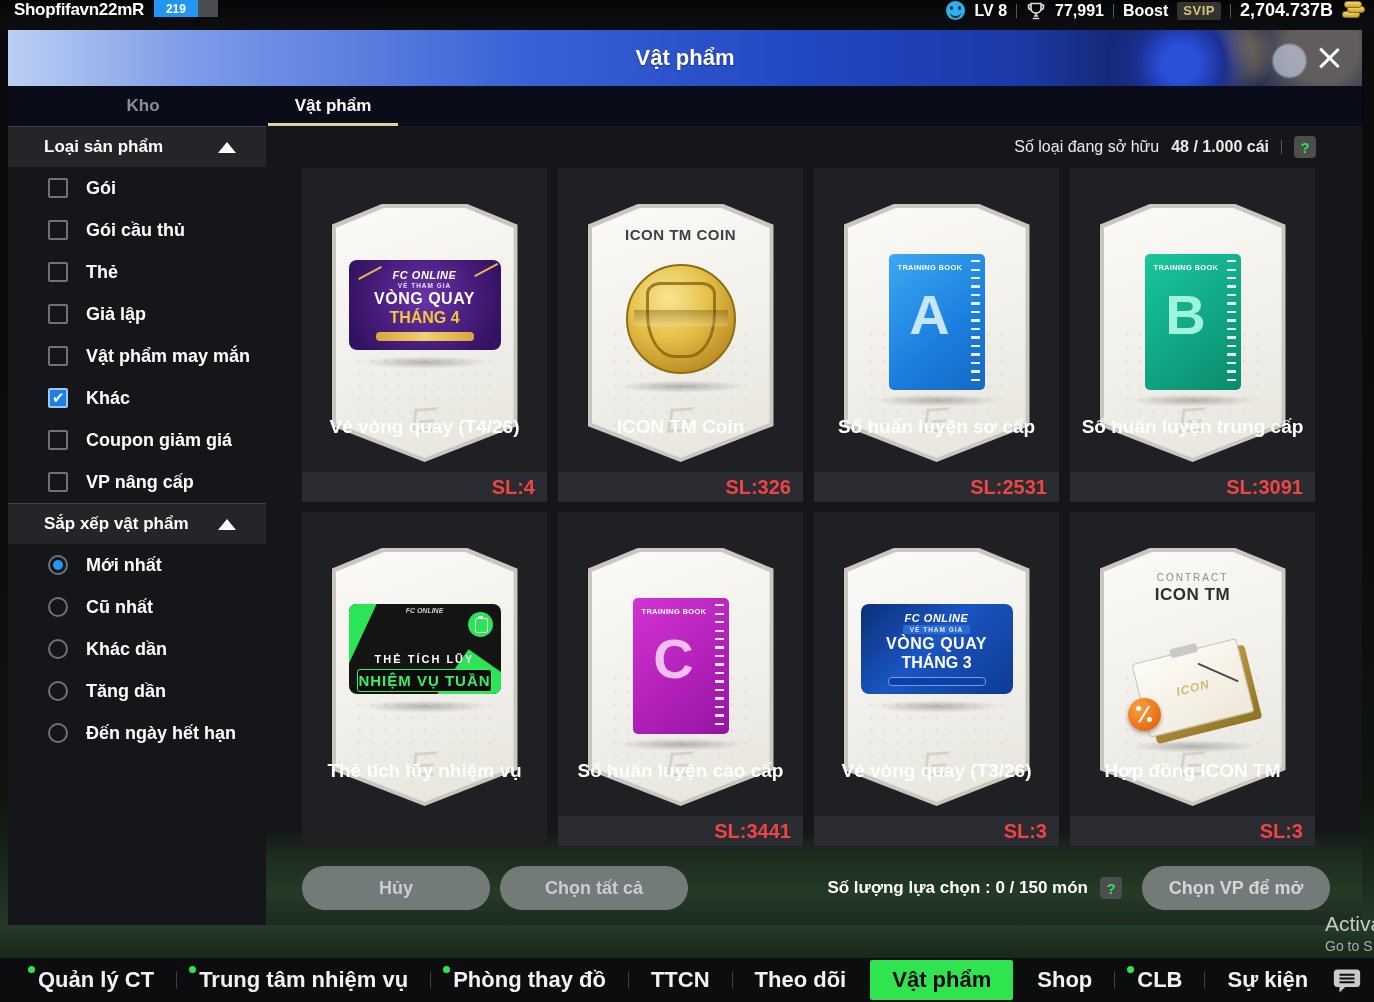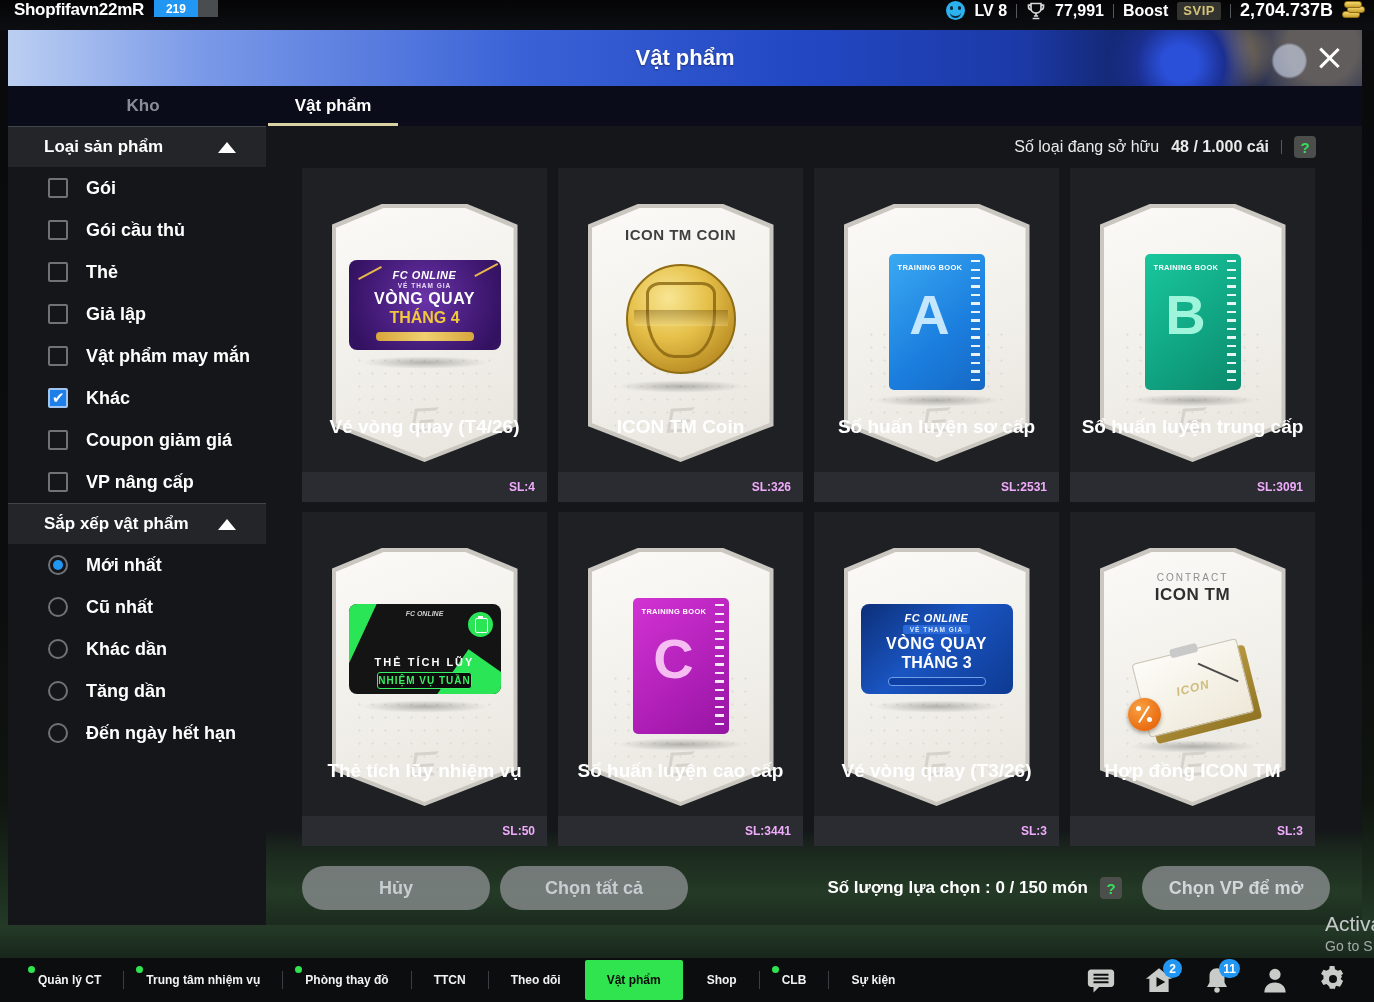--- a/index.html
+++ b/index.html
@@ -80,21 +80,21 @@
   .owned-row .val { font-weight:bold; }
   .qicon { width:22px; height:22px; background:#4b4e4a; border-radius:4px; display:flex; align-items:center; justify-content:center;
     color:#35e05a; font-size:15px; font-weight:bold; cursor:pointer; }
 
   .grid { margin-left:36px; width:1013px; display:grid; grid-template-columns:repeat(4,245px); grid-auto-rows:334px;
     column-gap:11px; row-gap:10px; }
   .tile { background:#1e2024; position:relative; cursor:pointer; }
   .tile .iname { position:absolute; left:6px; right:6px; top:248px; text-align:center; font-size:19px; font-weight:bold; }
   .tile .slbar { position:absolute; left:0; right:0; bottom:0; height:30px; background:#2a2c31;
     display:flex; align-items:center; justify-content:flex-end; padding-right:12px;
-    font-size:12px; font-weight:bold; color:#f0abfc; }
+    font-size:20px; font-weight:bold; color:#ef4444; }
 
   .pack { position:absolute; left:50%; top:36px; transform:translateX(-50%); width:186px; height:258px;
     background:#c9c7c0; clip-path:polygon(27% 0,73% 0,100% 8%,100% 86%,50% 100%,0 86%,0 8%);
     filter:drop-shadow(0 3px 5px rgba(0,0,0,.45)); }
   .pack-in { position:absolute; inset:4px; clip-path:polygon(27% 0,73% 0,100% 8%,100% 86%,50% 100%,0 86%,0 8%);
     background:linear-gradient(160deg,#fbfaf7 0%,#f1efe9 55%,#e6e4dd 100%); }
   .pack-in::after { content:""; position:absolute; left:10%; right:10%; top:48%; bottom:12%;
     background-image:radial-gradient(#d9d7cf 1px, transparent 1.4px); background-size:13px 13px; opacity:.6; }
   .fcmark { position:absolute; left:50%; bottom:30px; transform:translateX(-50%) skewX(-14deg) rotate(-4deg);
     width:24px; height:24px; border:3px solid #d4d2cb; border-right-color:transparent; }
@@ -143,21 +143,21 @@
   .book.a .bletter { color:#c4e7ff; } .book.b .bletter { color:#9ff4dc; } .book.c .bletter { color:#f6bdf2; }
 
   
   .ticket.gblack { background:#141414; }
   .ticket.gblack::before { content:""; position:absolute; left:0; top:0; width:100%; height:100%;
     background:linear-gradient(115deg,#2ae556 0%,#2ae556 14%,transparent 14.5%); }
   .ticket.gblack::after { content:""; position:absolute; right:-14px; bottom:-30px; width:70px; height:60px;
     background:#2ae556; transform:rotate(35deg); }
   .g-brand { font-size:7px; font-weight:bold; font-style:italic; color:#cfcfcf; z-index:2; }
   .g-line1 { font-size:11px; font-weight:bold; letter-spacing:2px; z-index:2;margin-top:38px; }
-  .g-pill { margin-top:3px; font-size:10px; font-weight:bold; color:#39ef63; background:#0c0c0c;
+  .g-pill { margin-top:3px; font-size:15px; font-weight:bold; color:#39ef63; background:#0c0c0c;
     border:1.5px solid #39ef63; border-radius:3px; padding:2px 0; letter-spacing:1px; z-index:2; }
   .g-clip { position:absolute; right:8px; top:8px; width:25px; height:25px; border-radius:50%; background:#2ae556; z-index:3; }
   .g-clip::before { content:""; position:absolute; left:7px; top:6px; width:11px; height:13px; border:1.6px solid #fff; border-radius:2px; }
   .g-clip::after { content:""; position:absolute; left:10px; top:4px; width:5px; height:3px; background:#fff; }
 
   
   .ct-small { position:absolute; top:24px; left:0; right:0; text-align:center; font-size:10px; color:#8d8d8d;
     letter-spacing:2px; z-index:2; }
   .ct-head { position:absolute; top:37px; left:0; right:0; text-align:center; font-size:17px; font-weight:bold;
     color:#2e2e2e; letter-spacing:0.5px; z-index:2; }
@@ -188,21 +188,21 @@
 
   
   .winwm { position:absolute; left:1325px; top:912px; color:rgba(225,228,230,.85); z-index:50; white-space:nowrap; }
   .winwm .l1 { font-size:21px; }
   .winwm .l2 { font-size:14px; color:rgba(210,214,216,.75); margin-top:2px; }
 
   
   .bottomnav { position:absolute; left:0; bottom:0; width:100%; height:44px; background:#0c0d0f;
     display:flex; align-items:center; padding:0 10px 0 16px; }
   .nav-item { position:relative; padding:0 22px; height:44px; display:flex; align-items:center;
-    font-size:12px; font-weight:bold; color:#f2f2f2; cursor:pointer; white-space:nowrap; }
+    font-size:22px; font-weight:bold; color:#f2f2f2; cursor:pointer; white-space:nowrap; }
   .nav-item .dot { position:absolute; top:8px; left:12px; width:7px; height:7px; border-radius:50%; background:#2fe44f; display:none; }
   .nav-item .dot.on { display:block; }
   .nav-item.on { background:#2fe44f; color:#0a0a0a; margin:0 2px; height:40px; border-radius:2px; }
   .ndiv { width:1px; height:18px; background:#3c3e41; flex-shrink:0; }
   .nav-icons { margin-left:auto; display:flex; align-items:center; gap:24px; padding-right:14px; }
   .icobtn { position:relative; width:34px; height:34px; display:flex; align-items:center; justify-content:center; cursor:pointer; }
   .icobtn svg { fill:#c9cbc8; }
   .badge { position:absolute; top:-4px; right:-6px; min-width:19px; height:19px; border-radius:10px; background:#2196f3;
     color:#fff; font-size:12px; font-weight:bold; display:flex; align-items:center; justify-content:center; padding:0 4px; }
 </style>
@@ -404,23 +404,20 @@
             <div class="ticket gblack">
               <span class="g-clip"></span>
               <span class="g-brand">FC ONLINE</span>
               <span class="g-line1">THẺ TÍCH LŨY</span>
               <span class="g-pill">NHIỆM VỤ TUẦN</span>
             </div>
             <div class="artshadow" style="top:152px"></div>
             <div class="fcmark"></div>
           </div>
           <div class="iname">Thẻ tích lũy nhiệm vụ</div>
-          <div class="slbar">
-              <span>SL:50</span>
-            </div>
         </div>
 
         <div class="tile">
           <div class="pack">
               <div class="pack-in"></div>
             <div class="book c">
               <span class="blab">TRAINING BOOK</span>
               <span class="bletter">C</span>
               <span class="spiral"></span>
             </div>

